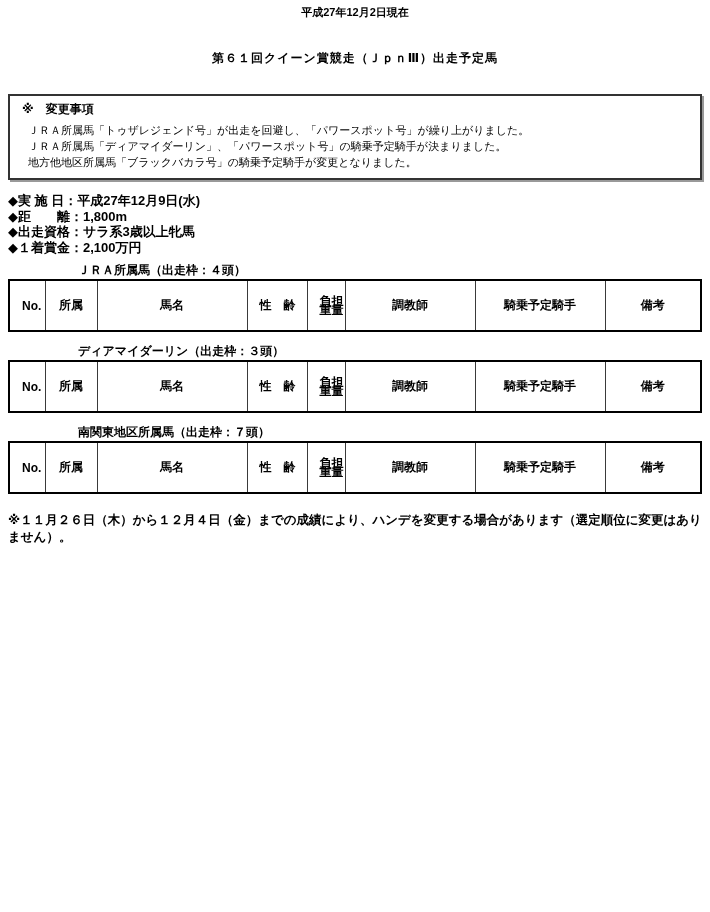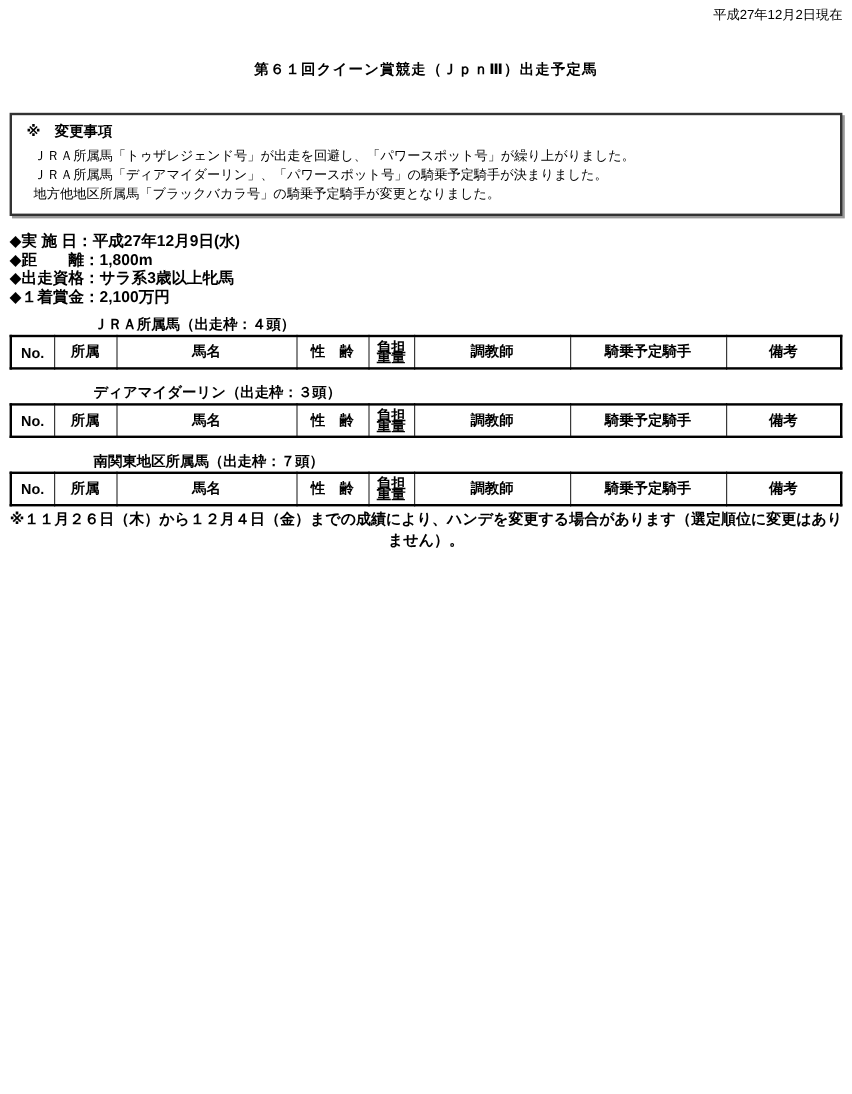--- a/index.html
+++ b/index.html
@@ -1,43 +1,43 @@
 <!DOCTYPE html>
 <html><head>
 <meta charset="utf-8">
 <style>
   html,body{margin:0;padding:0;background:#fff;}
   body{width:710px;height:912px;overflow:hidden;color:#000;
        font-family:"Liberation Sans","DejaVu Sans",sans-serif;}
   .page{padding:5px 8px 0 8px;}
 
-  .as-of{text-align:right;font-size:11px;font-weight:normal;height:13px;}
+  .as-of{text-align:center;font-size:11px;font-weight:bold;height:13px;}
 
   .title{margin-top:32px;text-align:center;font-size:12px;font-weight:bold;letter-spacing:1px;}
 
   .notice-box{margin-top:27px;border:2px solid #333;box-shadow:2px 2px 0 #999;
               padding:5px 4px 8px 12px;}
   .notice-heading{font-size:12px;font-weight:bold;margin-bottom:4px;}
   .notice-line{font-size:11px;line-height:16px;white-space:pre-wrap;}
   .notice-indent{padding-left:6px;}
 
   .race-info{margin-top:13px;}
   .race-info-line{font-size:13px;font-weight:bold;line-height:15.5px;white-space:pre-wrap;}
 
   .table-label{margin:11px 0 2px 70px;font-size:12px;font-weight:bold;height:15px;}
   .first-label{margin-top:7px;}
 
   table.entries{border-collapse:collapse;table-layout:fixed;width:694px;
                 border:2px solid #000;font-size:13px;}
-  table.entries th,table.entries td{border:1px solid #3a3a3a;padding:0;height:22px;
+  table.entries th,table.entries td{border:1px solid #3a3a3a;padding:12px;height:22px;
                 text-align:center;overflow:hidden;white-space:nowrap;}
   table.entries th{font-size:12px;font-weight:bold;height:25px;}
   th.weight-h{font-size:9px;line-height:9px;font-weight:bold;}
 
-  .handicap-note{margin-top:3px;font-size:12.5px;font-weight:bold;text-align:center;}
+  .handicap-note{margin-top:18px;font-size:12.5px;font-weight:bold;}
   .bottom{margin-top:8px;}
   .bottom-line{font-size:13px;font-weight:bold;line-height:15.5px;}
   .bottom-indent{padding-left:48px;}
 </style>
 </head>
 <body>
 
 <div class="page">
 
   <div class="as-of">平成27年12月2日現在</div>

